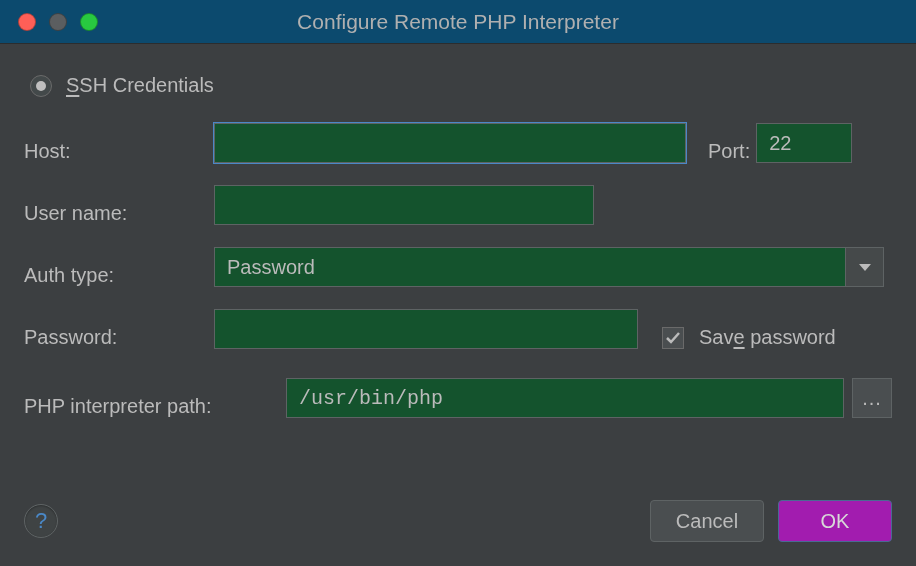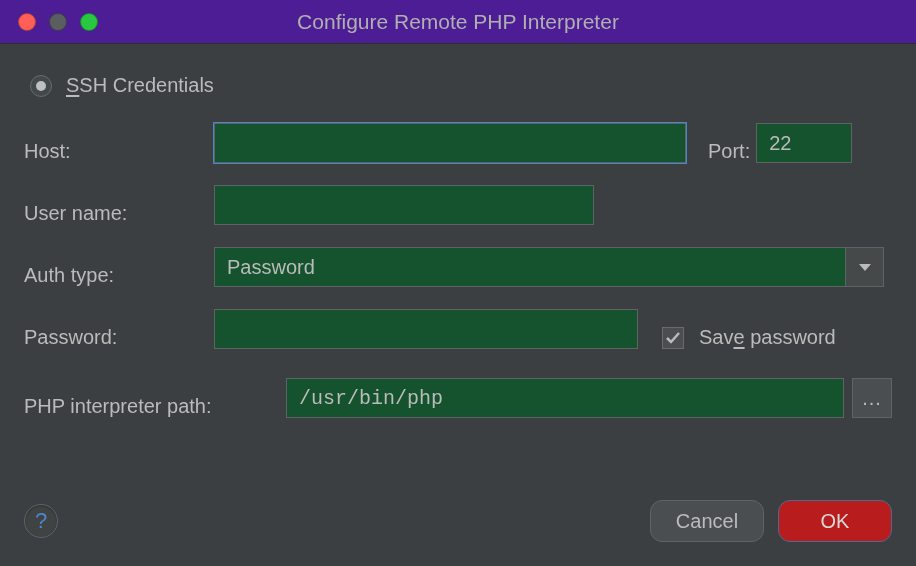--- a/index.html
+++ b/index.html
@@ -5,21 +5,21 @@
   * { box-sizing: border-box; margin: 0; padding: 0; }
   html, body { width: 916px; height: 566px; overflow: hidden; }
   body {
     background: #3c3f41;
     font-family: -apple-system, "Helvetica Neue", Arial, sans-serif;
     font-size: 20px;
     color: #bbbbbb;
   }
   .titlebar {
     height: 44px;
-    background: #4c1d95;
+    background: #0c4a6e;
     border-bottom: 1px solid #2b2d2e;
     display: flex;
     align-items: center;
     position: relative;
   }
   .traffic-lights {
     display: flex;
     gap: 13px;
     padding-left: 18px;
   }
@@ -113,23 +113,23 @@
     display: flex; align-items: center; justify-content: center;
     cursor: pointer;
     box-shadow: inset 0 1px 2px rgba(0,0,0,0.3);
   }
   .spacer { flex: 1; }
   .btn {
     min-width: 114px; height: 42px;
     border: 1px solid #5e6364; background: #4a4e50;
     color: #bbbbbb; font-size: 20px;
     display: flex; align-items: center; justify-content: center;
-    border-radius: 12px; cursor: pointer; margin-left: 14px;
-  }
-  .btn.primary { background: #b91c1c; border-color: #4a6a93; color: #d8d8d8; }
+    border-radius: 4px; cursor: pointer; margin-left: 14px;
+  }
+  .btn.primary { background: #a21caf; border-color: #4a6a93; color: #d8d8d8; }
 </style>
 </head>
 <body>
 
 <div class="titlebar">
   <div class="traffic-lights">
     <div class="tl tl-close"></div>
     <div class="tl tl-min"></div>
     <div class="tl tl-max"></div>
   </div>

